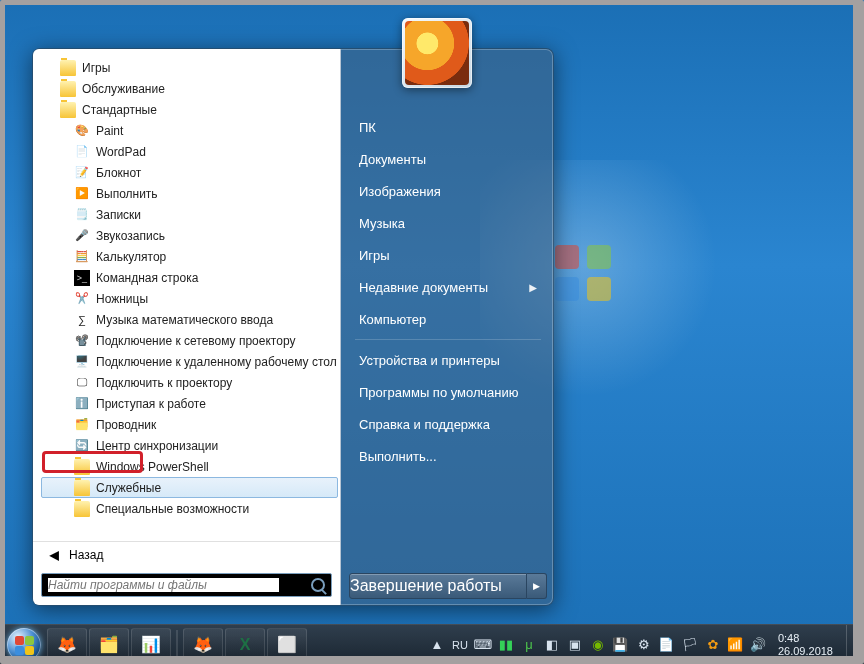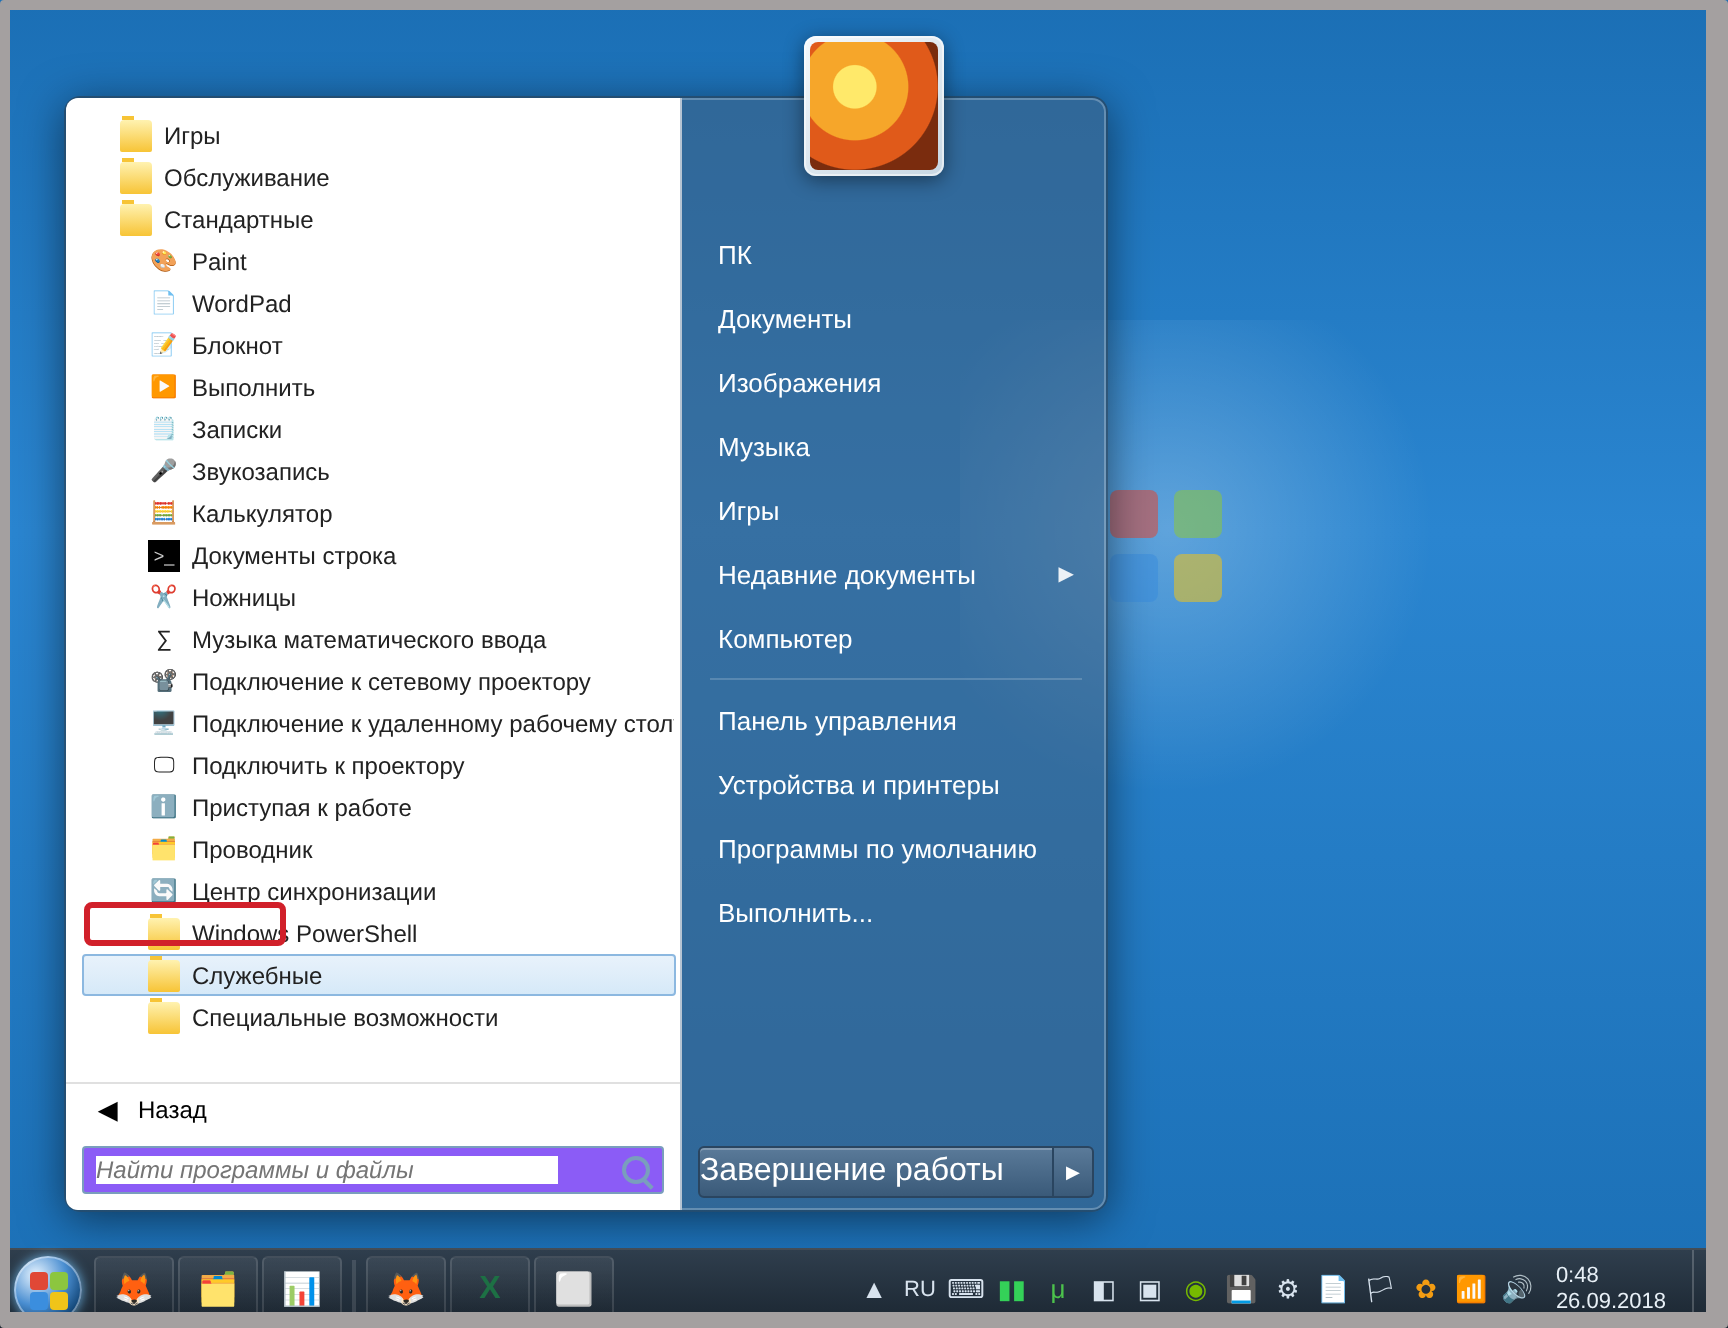--- a/index.html
+++ b/index.html
@@ -59,21 +59,21 @@
     border: 3px solid #d1202a; border-radius: 4px; pointer-events: none; z-index: 30;
   }
   .back-row {
     display:flex; align-items:center; height:26px; padding-left:14px; font-size:12px;
     border-top:1px solid #e0e0e0; cursor:default;
   }
   .back-arrow{width:14px;height:14px;margin-right:8px;display:inline-flex;align-items:center;justify-content:center;font-size:12px;font-weight:bold;}
   .search-wrap { padding: 6px 8px 2px; }
   .search-box {
     width: 100%; height: 24px; border: 1px solid #7a9ebd; border-radius: 2px;
-    display: flex; align-items: center; padding: 0 6px; background: #8b5cf6; gap: 32px;
+    display: flex; align-items: center; padding: 0 6px; background: #000000; gap: 32px;
   }
   .search-box input {
     flex: 1; border: none; outline: none; font-size: 12px; font-style: italic; color: #888;
   }
   .mag { width:14px;height:14px;border:2px solid #7a9ebd;border-radius:50%;position:relative;}
   .mag::after{content:"";position:absolute;width:6px;height:2px;background:#7a9ebd;bottom:-3px;right:-4px;transform:rotate(45deg);}
 
   .right-pane {
     flex: 1; padding: 62px 6px 6px 8px; color: #fff; font-size: 13px;
     display: flex; flex-direction: column;
@@ -191,21 +191,21 @@
       <div class="row indent2">
           <span class="ico">🎤</span>
           <span>Звукозапись</span>
         </div>
       <div class="row indent2">
           <span class="ico">🧮</span>
           <span>Калькулятор</span>
         </div>
       <div class="row indent2">
           <span class="ico" style="background:#000;color:#ccc;font-size:9px;line-height:16px;">&gt;_</span>
-          <span>Документы строка</span>
+          <span>Командная строка</span>
         </div>
       <div class="row indent2">
           <span class="ico">✂️</span>
           <span>Ножницы</span>
         </div>
       <div class="row indent2">
           <span class="ico">∑</span>
           <span>Музыка математического ввода</span>
         </div>
       <div class="row indent2">
@@ -275,27 +275,27 @@
       </div>
     <div class="right-item">
         <span>Недавние документы</span>
         <span class="chev">▶</span>
       </div>
     <div class="right-item">
         <span>Компьютер</span>
       </div>
     <div class="sep"></div>
     <div class="right-item">
-        <span>Панель управления</span>
-      </div>
-    <div class="right-item">
         <span>Устройства и принтеры</span>
       </div>
     <div class="right-item">
         <span>Программы по умолчанию</span>
+      </div>
+    <div class="right-item">
+        <span>Справка и поддержка</span>
       </div>
     <div class="right-item">
         <span>Выполнить...</span>
       </div>
     <div class="shutdown">
       <div class="shutdown-btn">
           <span>Завершение работы</span>
         </div>
       <div class="shutdown-split">
           <span>▶</span>

